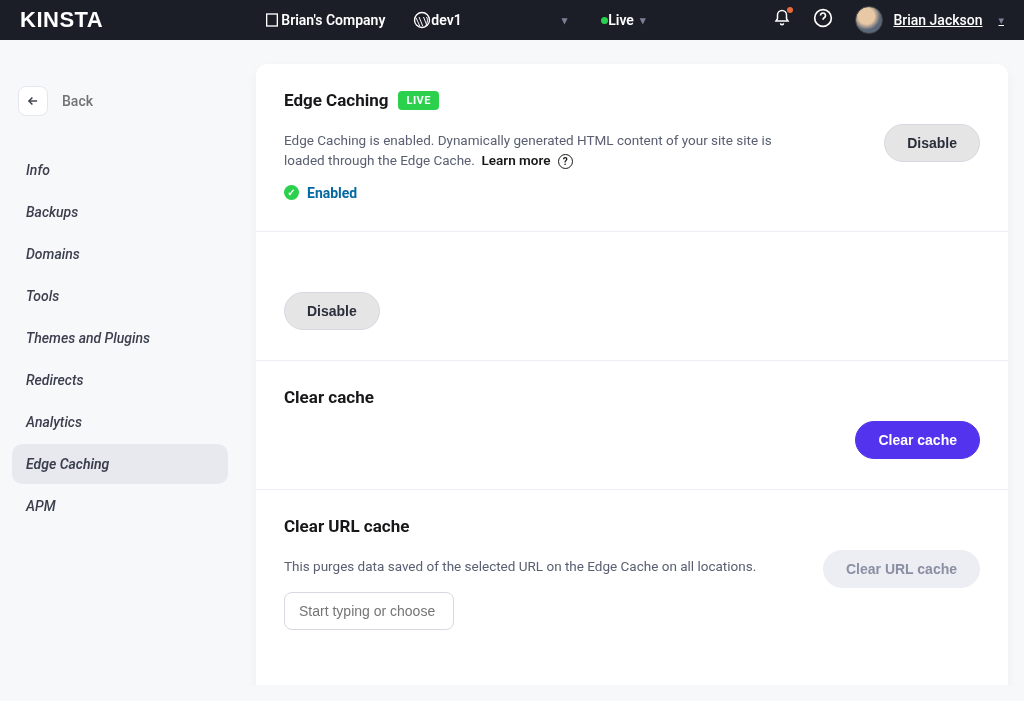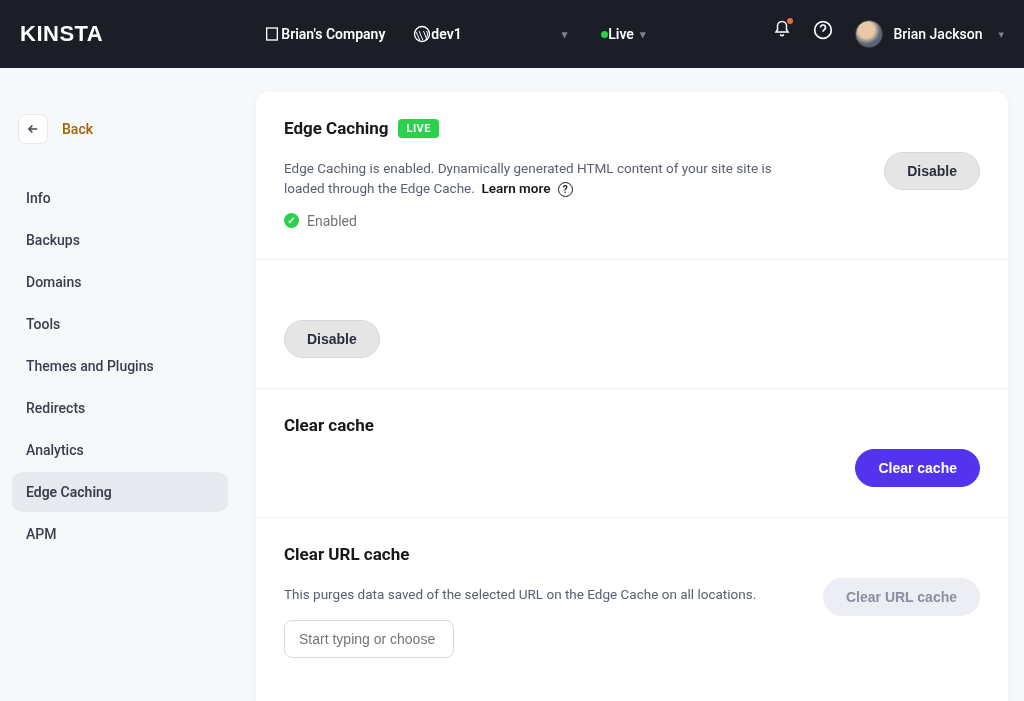--- a/index.html
+++ b/index.html
@@ -8,21 +8,21 @@
     background: #f7f8fa;
     color: #2a2e3b;
     width: 1024px;
     height: 701px;
     overflow: hidden;
   }
 
   
   .topbar {
     background: #1b1e27;
-    height: 68px;
+    height: 40px;
     display: flex;
     align-items: center;
     padding: 0 20px;
     color: #fff;
     gap: 10px;
   }
   .logo {
     font-weight: 800;
     font-size: 22px;
     letter-spacing: 0.5px;
@@ -36,21 +36,21 @@
     font-size: 14px;
     font-weight: 600;
   }
   .icon-building, .icon-wp {
     display:inline-flex; align-items:center; justify-content:center;
     width:18px; height:18px;
   }
   .dot-green { width:7px; height:7px; border-radius:50%; background:#2bd14d; display:inline-block; }
   .chev { color:#7b8094; font-size:11px; margin-left:6px;}
   .spacer { flex: 1; }
-  .topbar .right { display:flex; gap:22px; }
+  .topbar .right { display:flex; align-items:center; gap:22px;text-decoration:underline; }
   .avatar { width:28px; height:28px; border-radius:50%; background: radial-gradient(circle at 40% 35%, #e9c8a5 0 35%, #5a6779 60%); border:1px solid #444;}
   .bell-wrap { position:relative; }
   .bell-dot { position:absolute; top:-2px; right:-2px; width:6px; height:6px; background:#e66b3a; border-radius:50%; }
 
   
   .layout { display:flex; height: calc(701px - 56px); }
   .sidebar {
     width: 240px;
     padding: 46px 12px 0 12px;
     flex-shrink: 0;
@@ -58,22 +58,22 @@
   .back-row {
     display:flex; align-items:center; gap:14px;
     margin-bottom: 34px;
     padding-left: 6px;
   }
   .back-btn {
     width:30px; height:30px; border-radius:8px; background:#fff; border:1px solid #e5e7ee;
     display:flex; align-items:center; justify-content:center;
     color:#3a3e4d; font-size:16px;
   }
-  .back-label { font-size:14px; color:#a16207; font-weight:500;}
-  .nav { display:flex; flex-direction:column; gap:2px; }
+  .back-label { font-size:14px; color:#737373; font-weight:500;}
+  .nav { display:flex; flex-direction:column; gap:2px;font-style:italic; }
   .nav-item {
     padding: 12px 14px;
     border-radius: 10px;
     font-size: 14px;
     color:#3a3e4d;
     font-weight:500;
     cursor:pointer;
   }
   .nav-item.active { background:#e7e9ef; font-weight:600; }
 
@@ -108,21 +108,21 @@
     padding:3px 8px; border-radius:4px; letter-spacing:0.5px;
   }
   .desc { font-size:13.5px; color:#5a6072; line-height:1.5; }
   .learn-more { color:#18181b; font-weight:600; }
   .status-row { margin-top:14px; display:flex; align-items:center; gap:8px; }
   .status-check {
     width:15px; height:15px; border-radius:50%; background:#2bd14d;
     display:inline-flex; align-items:center; justify-content:center;
     color:#fff; font-size:10px; font-weight:700;
   }
-  .status-label { font-size:14px; font-weight:400; color:#737373; }
+  .status-label { font-size:14px; font-weight:700; color:#0369a1; }
 
   .btn {
     border:1.5px solid #d6d9e3;
     background:#e5e5e5;
     border-radius: 22px;
     padding: 10px 22px;
     font-size:14px; font-weight:600;
     color:#2a2e3b;
     white-space:nowrap;
     align-self:flex-start;

